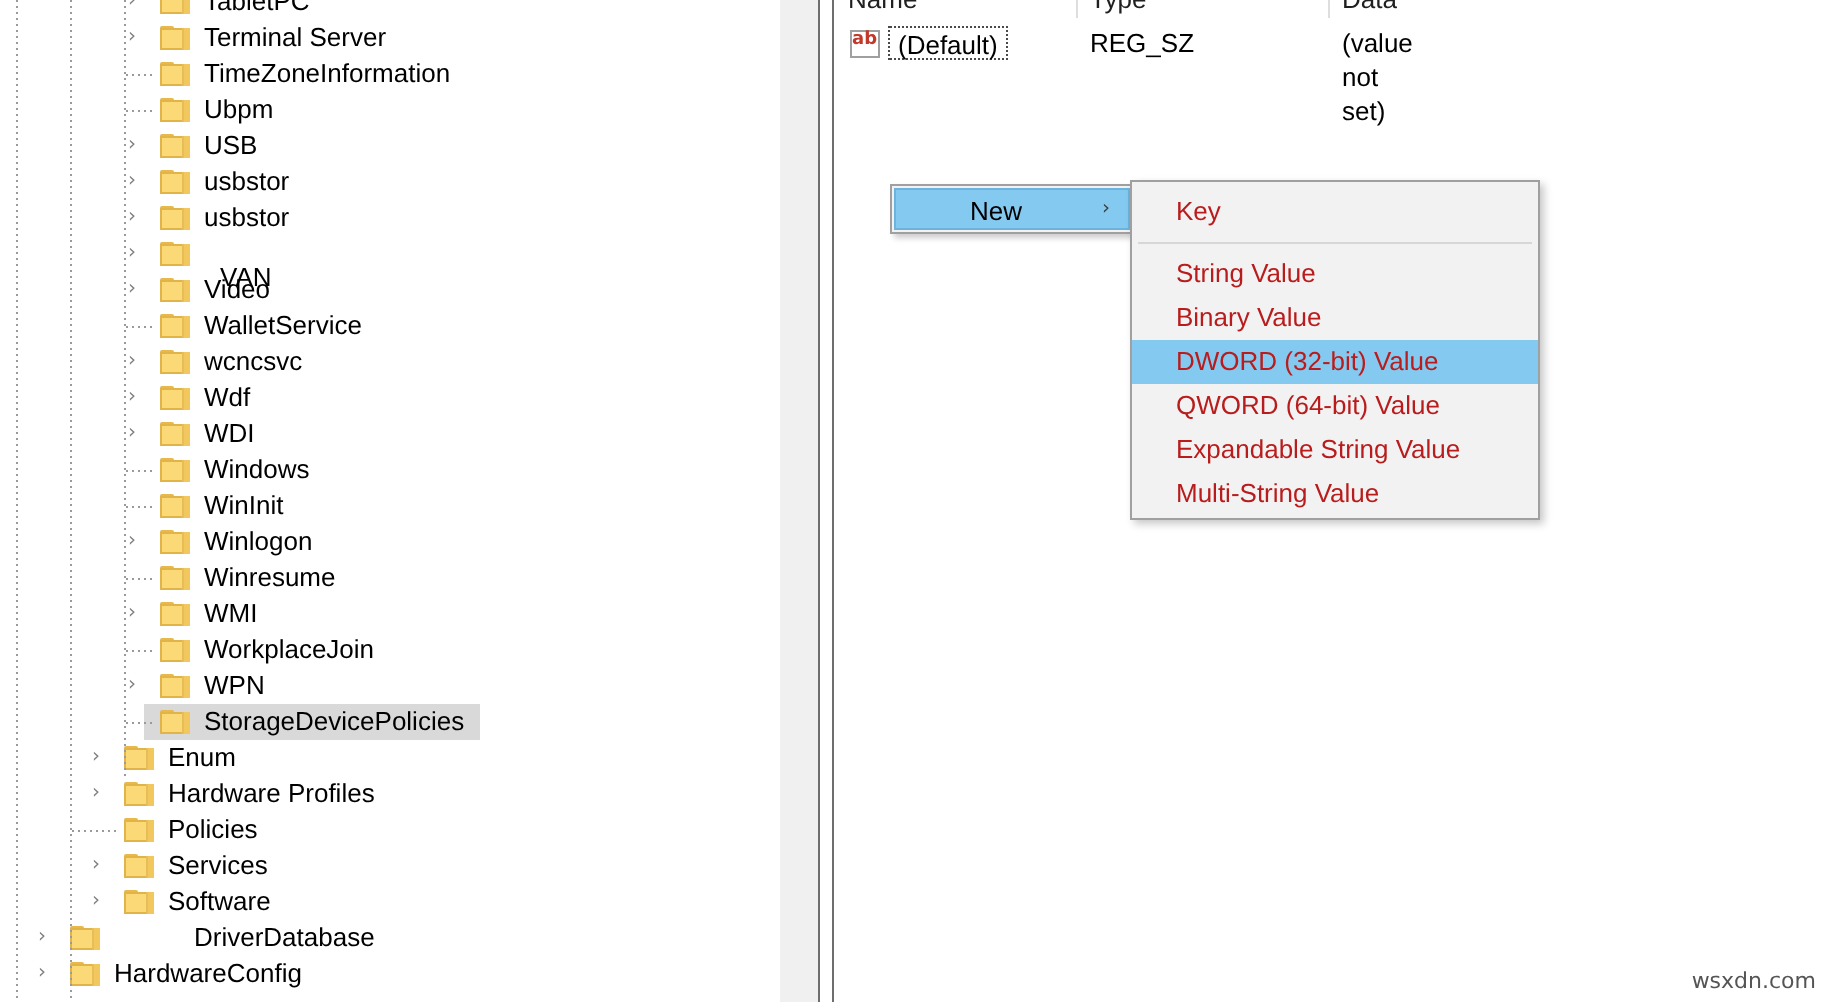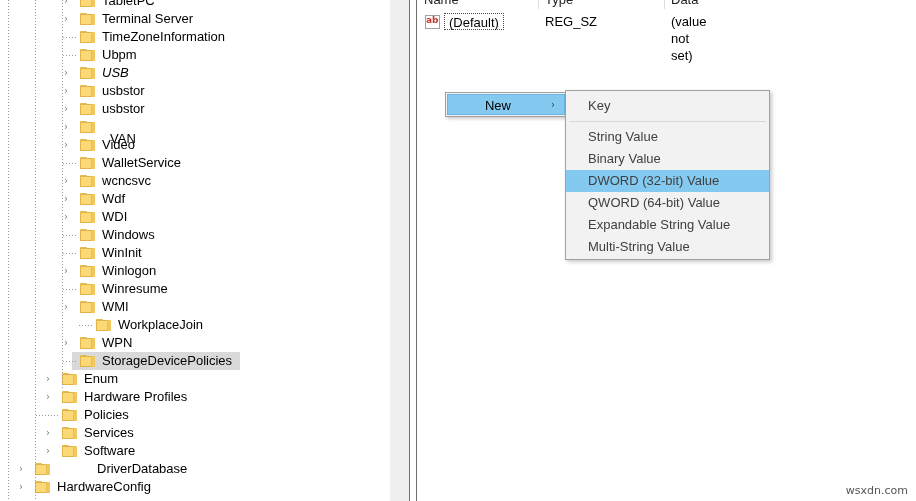--- a/index.html
+++ b/index.html
@@ -328,21 +328,21 @@
     box-shadow: 2px 2px 4px rgba(0,0,0,0.22);
     box-sizing: border-box;
     padding: 4px 0 4px 0;
   }
   #ctx-submenu .sub-item {
     position: relative;
     height: 22px;
     line-height: 22px;
     padding-left: 22px;
     font-size: 13px;
-    color: #404040;
+    color: #b91c1c;
     white-space: nowrap;
   }
   #ctx-submenu .sub-item.active {
     background: #84c9ef;
   }
   #ctx-submenu .sub-sep {
     height: 1px;
     margin: 4px 3px 4px 3px;
     background: #d7d7d7;
   }
@@ -411,21 +411,21 @@
         <div class="tlabel" style="left: 102px;">Ubpm</div>
       </div>
       <div class="tree-row" style="position: absolute; left: 0px; top: 64px; width: 390px;">
         <div class="row-bg" style="left: 72px; width: 140px;"></div>
         <div class="chev" style="left: 59px;">›</div>
         <div class="folder" style="left: 80px;">
           <div class="f-tab"></div>
           <div class="f-body"></div>
           <div class="f-fold"></div>
         </div>
-        <div class="tlabel" style="left: 102px; font-style: italic;">USB</div>
+        <div class="tlabel" style="left: 102px;">USB</div>
       </div>
       <div class="tree-row" style="position: absolute; left: 0px; top: 82px; width: 390px;">
         <div class="row-bg" style="left: 72px; width: 140px;"></div>
         <div class="chev" style="left: 59px;">›</div>
         <div class="folder" style="left: 80px;">
           <div class="f-tab"></div>
           <div class="f-body"></div>
           <div class="f-fold"></div>
         </div>
         <div class="tlabel" style="left: 102px;">usbstor</div>
@@ -543,21 +543,21 @@
       <div class="tree-row" style="position: absolute; left: 0px; top: 298px; width: 390px;">
         <div class="row-bg" style="left: 72px; width: 140px;"></div>
         <div class="chev" style="left: 59px;">›</div>
         <div class="folder" style="left: 80px;">
           <div class="f-tab"></div>
           <div class="f-body"></div>
           <div class="f-fold"></div>
         </div>
         <div class="tlabel" style="left: 102px;">WMI</div>
       </div>
-      <div class="tree-row" style="position: absolute; left: 0px; top: 316px; width: 456px; margin-left: 16px;">
+      <div class="tree-row" style="position: absolute; left: 0px; top: 316px; width: 456px;">
         <div class="row-bg" style="left: 72px; width: 140px;"></div>
         <div class="elbow" style="left: 63px; width: 14px;"></div>
         <div class="folder" style="left: 80px;">
           <div class="f-tab"></div>
           <div class="f-body"></div>
           <div class="f-fold"></div>
         </div>
         <div class="tlabel" style="left: 102px;">WorkplaceJoin</div>
       </div>
       <div class="tree-row" style="position: absolute; left: 0px; top: 334px; width: 390px;">

